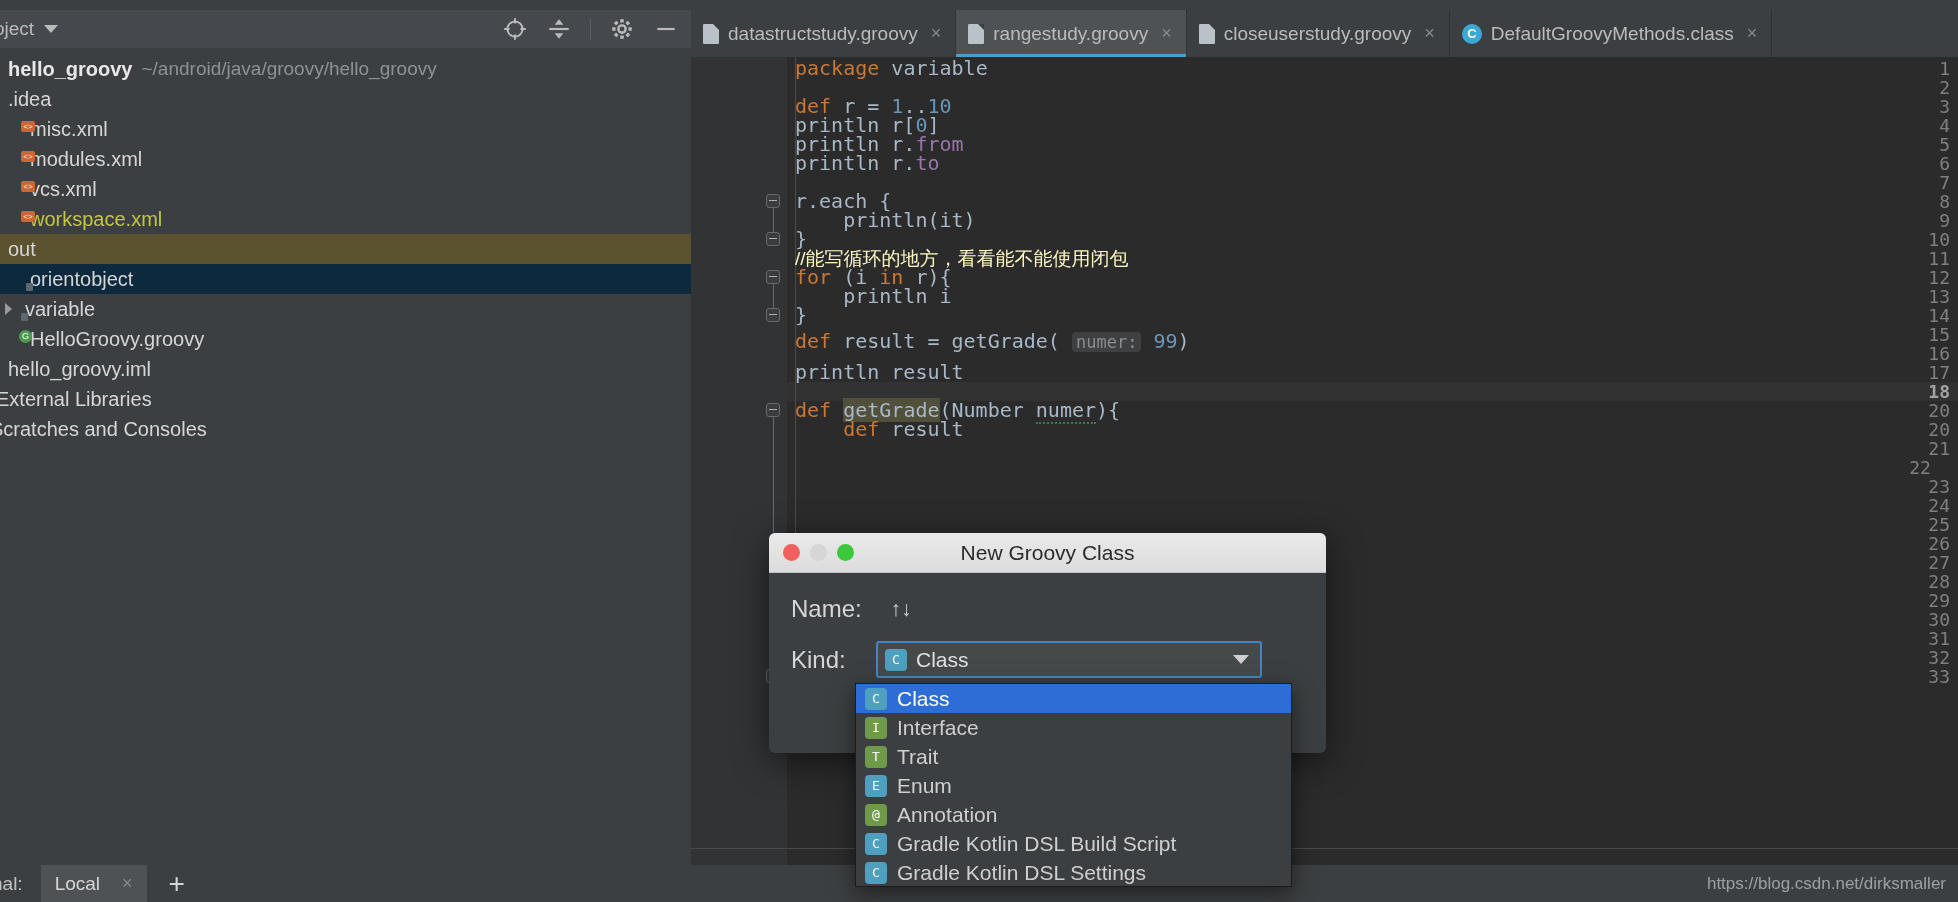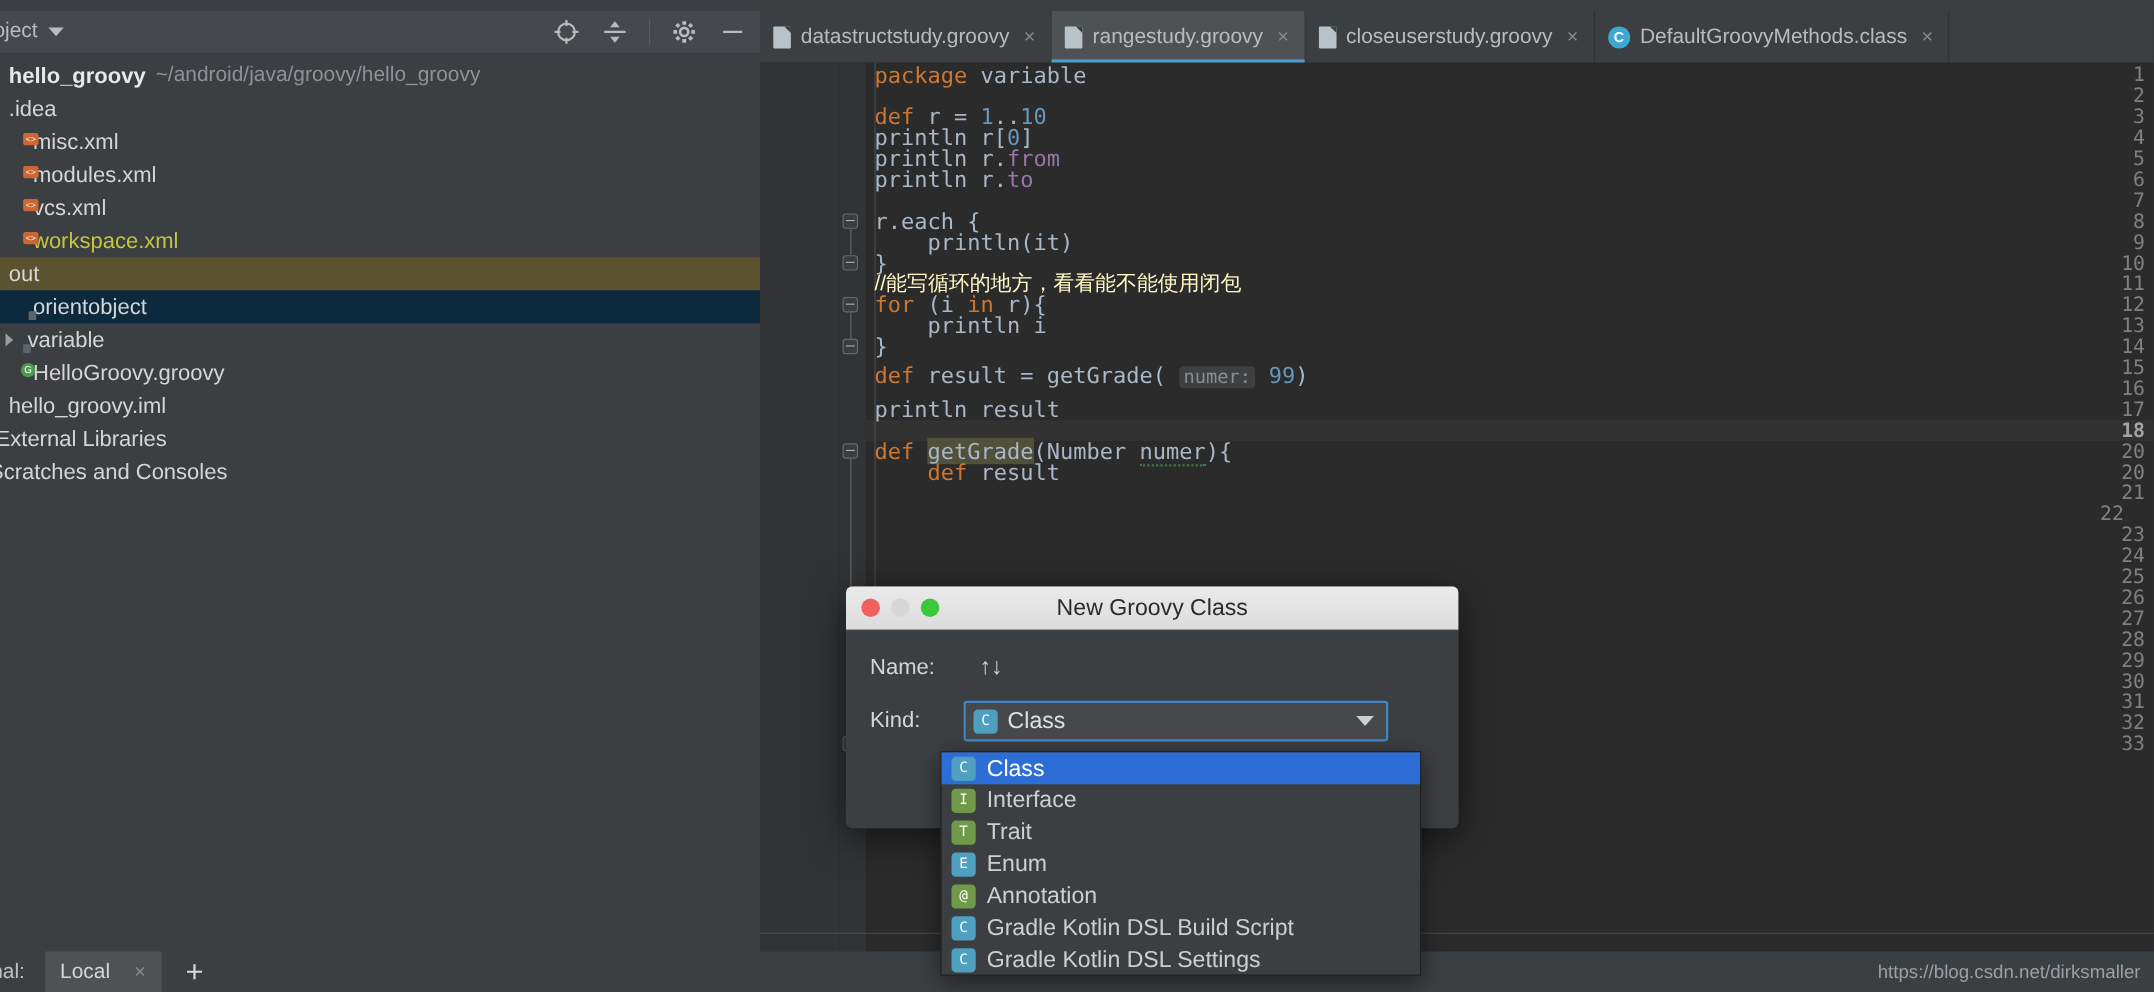--- a/index.html
+++ b/index.html
@@ -188,21 +188,21 @@
   .dot { width: 17px; height: 17px; border-radius: 50%; }
   .dot.red { background: #f0605f; }
   .dot.yellow { background: #d6d6d6; }
   .dot.green { background: #3bc93b; }
   .dlg-title {
     position: absolute; left: 0; right: 0; text-align: center;
     color: #2b2b2b; font-size: 21px;
   }
   .dlg-body { padding: 22px 22px 0 22px; }
   .form-row { display: flex; align-items: center; margin-bottom: 18px; }
-  .form-label { color: #d6d6d6; font-size: 20px; width: 85px; flex: 0 0 auto; }
+  .form-label { color: #d6d6d6; font-size: 24px; width: 85px; flex: 0 0 auto; }
   .name-input {
     flex: 1; height: 37px; background: #45494a; border: 1px solid #5e6366;
     color: #e0e0e0; font-size: 21px; padding: 0 8px; border-radius: 2px;
     font-family: "Liberation Sans", sans-serif;
   }
   .swap-btn {
     width: 34px; text-align: center; color: #cfcfcf; font-size: 21px;
     flex: 0 0 auto; margin-left: 8px;
   }
   .kind-combo {

